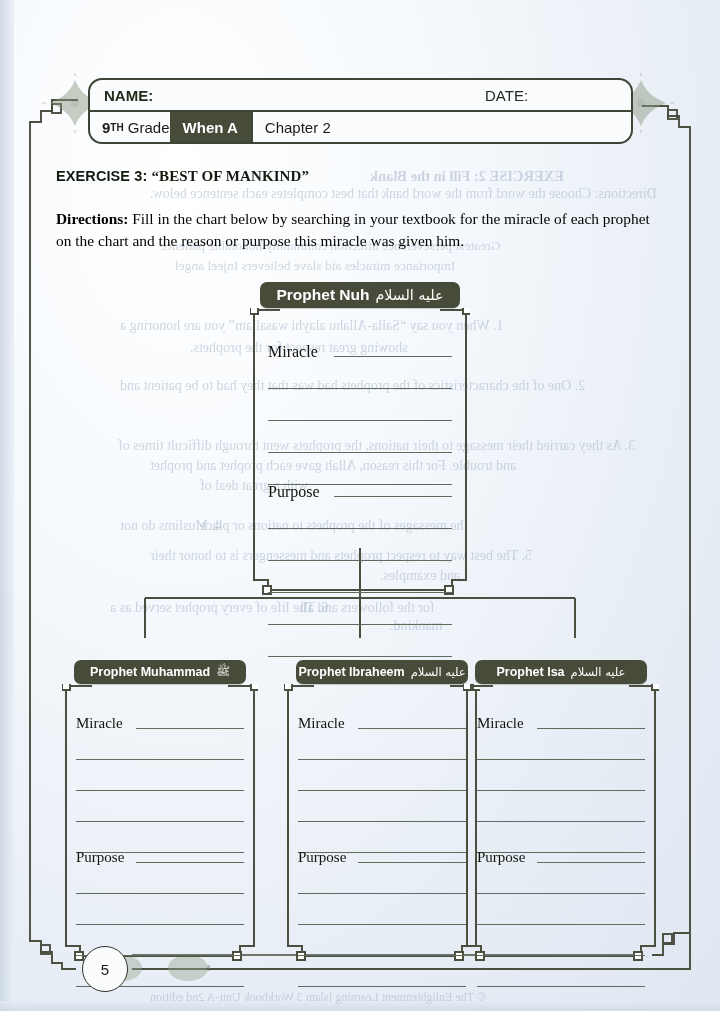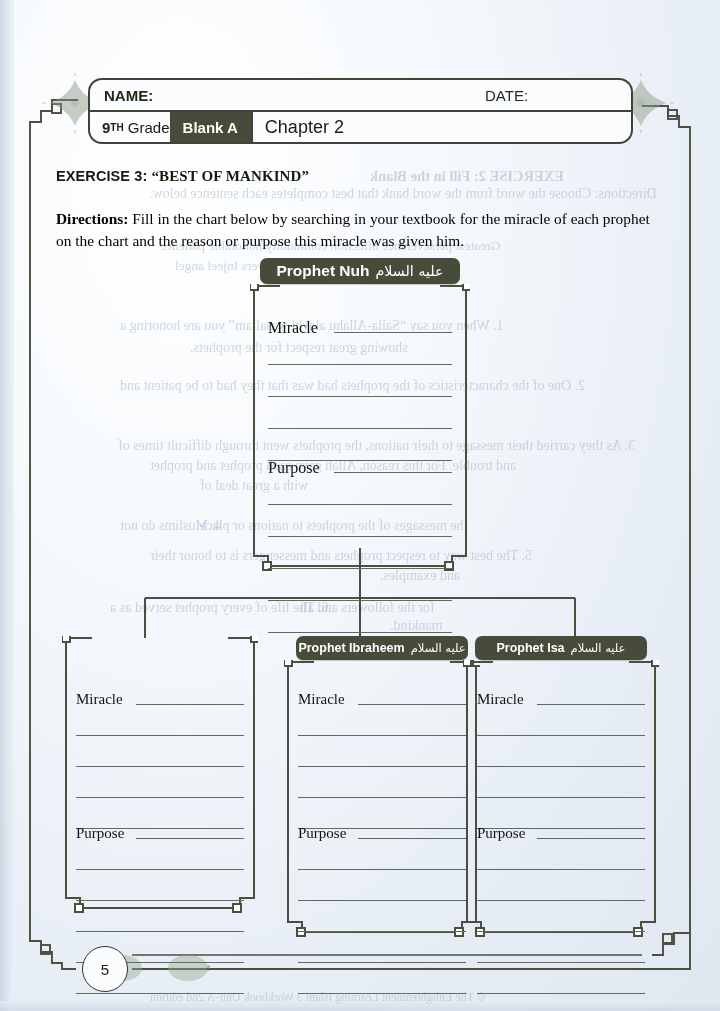--- a/index.html
+++ b/index.html
@@ -48,37 +48,37 @@
   .grade{font-family:"Liberation Sans",sans-serif;font-size:15px;
     padding-left:12px;display:flex;align-items:center;}
   .grade b{font-weight:bold;}
   .grade sup{font-size:10px;font-weight:bold;vertical-align:super;}
   .class-lbl{font-family:"Liberation Sans",sans-serif;font-size:15px;
     display:flex;align-items:center;padding-left:14px;flex:1;}
   .unit{background:#474c3a;color:#fff;font-family:"Liberation Sans",sans-serif;
     font-weight:bold;font-size:15px;display:flex;align-items:center;
     padding:0 13px;}
   .chapter{background:#fbfcfe;font-family:"Liberation Sans",sans-serif;
-    font-size:18px;display:flex;align-items:center;padding:0 12px;
+    font-size:15px;display:flex;align-items:center;padding:0 12px;
     border-left:2px solid #3f4536;}
 
   
   .orn{position:absolute;pointer-events:none;opacity:.55;}
 
   
   .ex-title{position:absolute;left:56px;top:168px;
     font-family:"Liberation Sans",sans-serif;font-size:14.5px;font-weight:bold;
     letter-spacing:.1px;color:#141a0e;}
   .ex-title .q{font-family:"Liberation Serif",serif;font-weight:bold;font-size:15px;}
   .dirs{position:absolute;left:56px;top:208px;width:608px;
     font-size:15.4px;line-height:1.42;color:#000000;}
   .dirs b{font-weight:bold;}
 
   
-  .pbox{position:absolute;}
+  .pbox{position:absolute;margin-top:24px;}
   .pbox .cap{
     background:#474c3a;color:#ffffff;border-radius:7px;
     font-family:"Liberation Sans",sans-serif;
     display:flex;align-items:center;justify-content:center;
     white-space:nowrap;box-shadow:0 1px 0 rgba(0,0,0,.18);
   }
   .cap .en{font-weight:bold;}
   .cap .ar{font-family:"DejaVu Sans",sans-serif;}
   .field{position:absolute;font-size:15.5px;color:#10140c;font-family:"Liberation Serif",serif;}
   .rule{position:absolute;height:0;border-top:1.4px solid #5f6b5c;}
@@ -173,21 +173,21 @@
 <div class="hdr-wrap">
   <div class="hdr-card">
     <div class="hdr-row1">
       <span class="lbl name-lbl">NAME:</span>
       <span class="lbl date-lbl">DATE:</span>
     </div>
     <div class="hdr-row2">
       <span class="grade">
         <b>9</b><sup>TH</sup>&nbsp;<span>Grade</span>
       </span>
-      <span class="unit">Blank A</span>
+      <span class="unit">When A</span>
       <span class="chapter">Chapter 2</span>
     </div>
   </div>
 </div>
 
 <div class="ex-title">
   <span>EXERCISE 3:</span>
   <span class="q">“BEST OF MANKIND”</span>
 </div>
 <div class="dirs">
@@ -229,20 +229,24 @@
         <div class="field" style="left: 18px; top: 175px; font-size: 16px;">Purpose</div>
         <div class="rule" style="left: 84px; top: 188px; width: 118px;"></div>
         <div class="rule" style="left: 18px; top: 220px; width: 184px;"></div>
         <div class="rule" style="left: 18px; top: 252px; width: 184px;"></div>
         <div class="rule" style="left: 18px; top: 284px; width: 184px;"></div>
         <div class="rule" style="left: 18px; top: 316px; width: 184px;"></div>
         <div class="rule" style="left: 18px; top: 348px; width: 184px;"></div>
       </div>
     </div>
     <div class="pbox" style="left: 62px; top: 636px; width: 196px;">
+      <div class="cap" style="height: 24px; width: 172px; margin-left: 12px; font-size: 12.5px;">
+        <span class="en">Prophet  Muhammad</span>
+        <span class="ar" style="margin-left: 6px; font-size: 11.5px;">ﷺ</span>
+      </div>
       <svg width="196" height="284" viewBox="0 0 196 284" style="display: block;">
         <g fill="none" stroke="#4a4f40" stroke-width="2">
           <path d="M30,2 L4,2 L4,262 L18,262 L18,272 L178,272 L178,262 L192,262 L192,2 L166,2"></path>
           <rect x="0" y="-2" width="8" height="8" fill="#ffffff"></rect>
           <rect x="189" y="-2" width="8" height="8" fill="#ffffff"></rect>
           <rect x="13" y="268" width="8" height="8" fill="#ffffff"></rect>
           <rect x="171" y="268" width="8" height="8" fill="#ffffff"></rect>
         </g>
       </svg>
       <div style="position: absolute; left: 0px; top: 24px; width: 196px; height: 262px;">

